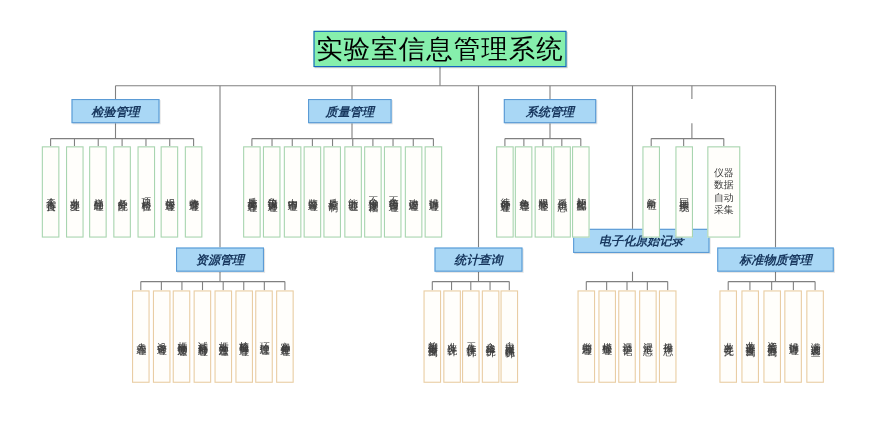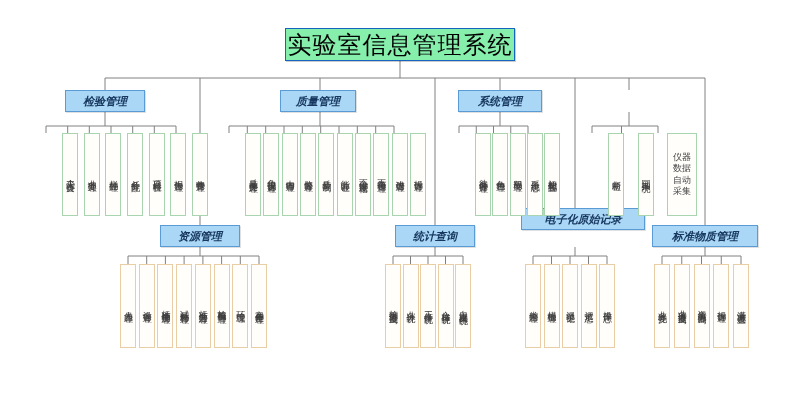--- a/index.html
+++ b/index.html
@@ -28,21 +28,21 @@
     box-sizing:border-box;
     display:flex;align-items:center;justify-content:center;
     font-size:11px;font-weight:600;color:#17375e;
     box-shadow:1px 1px 0 rgba(0,0,0,.12);
     font-style:italic;
   }
   .kids{
     position:absolute;
     display:flex;justify-content:space-between;align-items:stretch;
   }
-  .row1{top:133px;height:83px;margin-left:24px;}
+  .row1{top:133px;height:83px;}
   .row2{top:264px;height:84px;}
   .leaf{
     width:16px;box-sizing:border-box;
     background:#fffefb;
     display:flex;align-items:center;justify-content:center;
     font-size:9px;color:#3d3d3d;
   }
   .leaf span{
     writing-mode:vertical-rl;text-orientation:upright;
     letter-spacing:1px;line-height:1;

